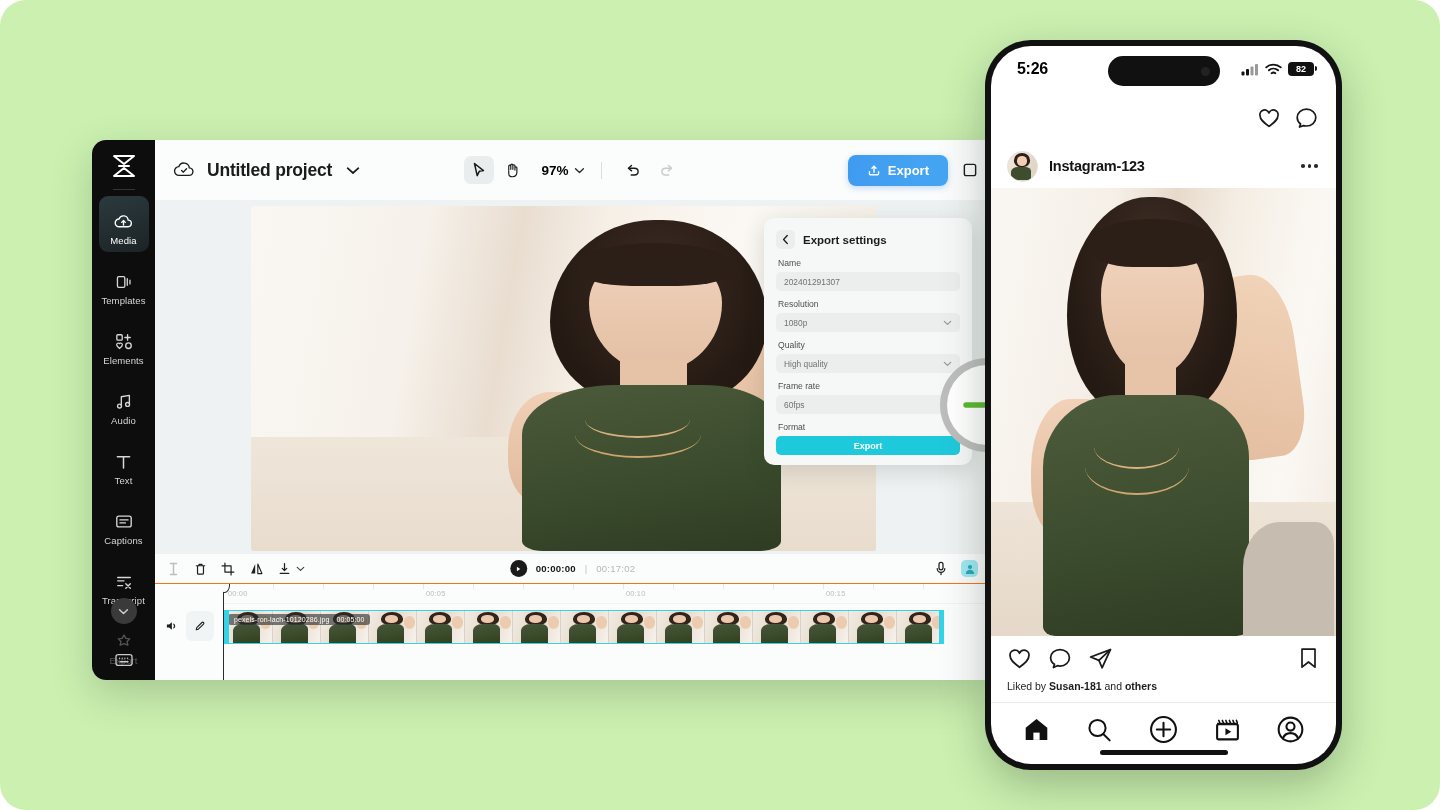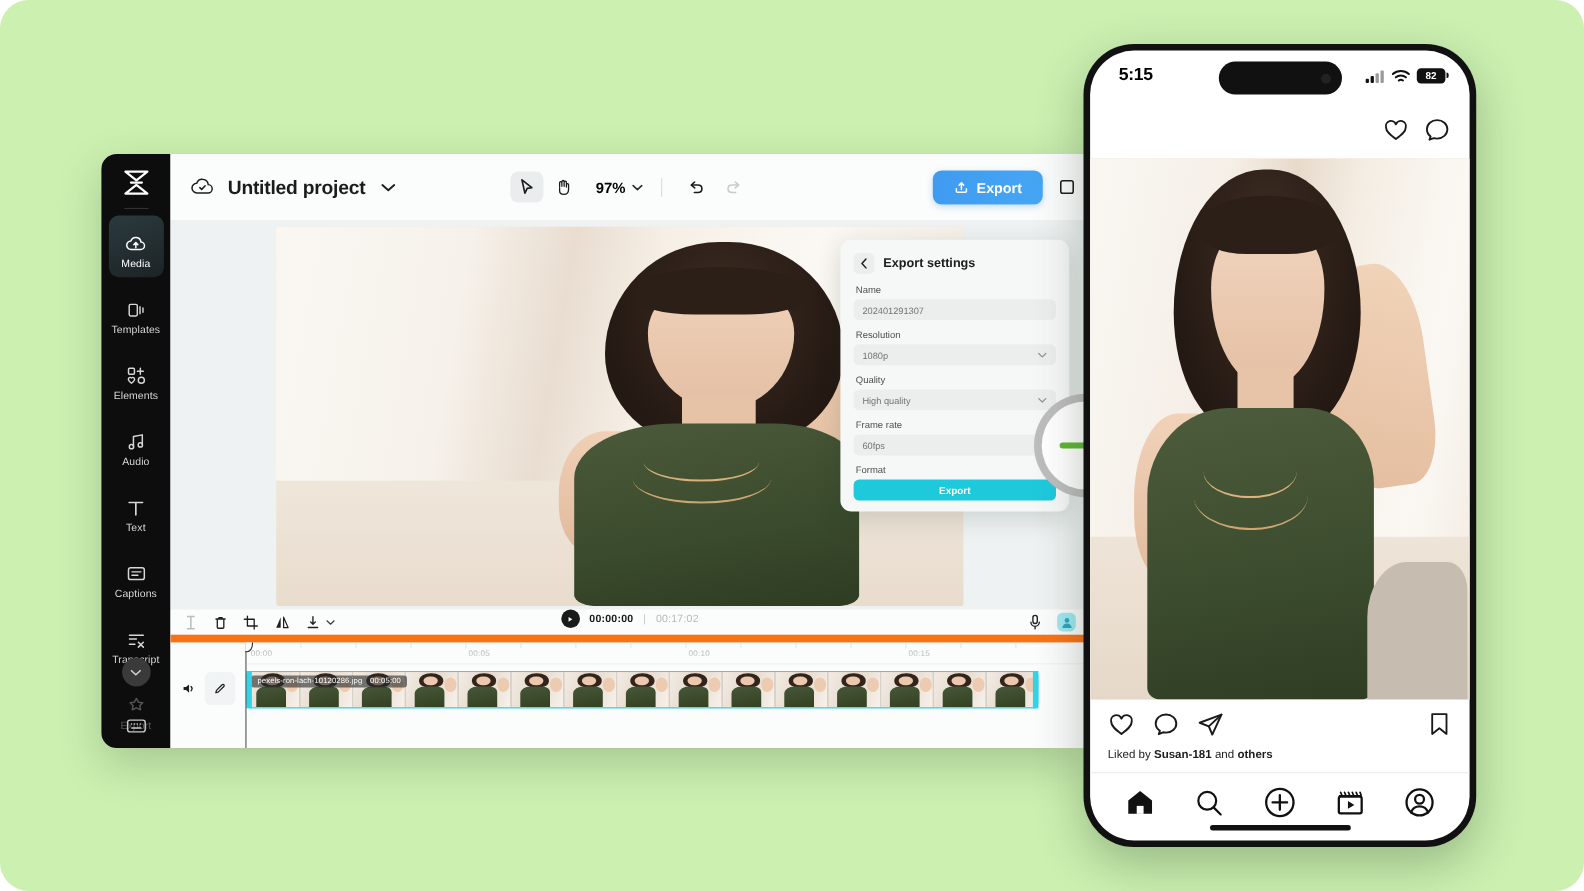--- a/index.html
+++ b/index.html
@@ -194,22 +194,22 @@
   .ep-export {
     height: 19px; background:#1fc9dc; border-radius: 5px;
     display:flex; align-items:center; justify-content:center;
     color:#fff; font-size: 9px; font-weight:700;
     margin-top: 2px; cursor:pointer;
   }
 
   
   .timeline { height: 126px; flex: 0 0 126px; background:#fbfcfc; display:flex; flex-direction:column; }
   .tl-tools {
-    height: 30px; display:flex; gap: 14px;
-    padding-left: 12px; border-bottom: 7px solid #f97316;
+    height: 30px; display:flex; align-items:center; gap: 14px;
+    padding-left: 12px; border-bottom: 1px solid #f97316;
     position: relative;
   }
   .tl-ic { display:flex; align-items:center; cursor:pointer; }
   .tl-center {
     position:absolute; left: 50%; transform: translateX(-50%);
     display:flex; align-items:center; gap:9px;
   }
   .play-btn { width:17px; height:17px; border-radius:50%; background:#1a1a1a; display:flex; align-items:center; justify-content:center; cursor:pointer; }
   .tc-cur { font-size: 9.6px; font-weight: 700; color:#161616; letter-spacing:.2px; }
   .tc-sep { font-size: 9.6px; color:#c2c8c7; }
@@ -880,21 +880,21 @@
           <path d="M5 19h40M31 5l15 14-15 14" fill="none" stroke="#5cb832" stroke-width="5.4" stroke-linecap="round" stroke-linejoin="round"></path>
         </svg>
       </span>
     </div>
   </div>
 
   <div class="phone">
     <div class="screen">
 
       <div class="statusbar">
-        <span class="sb-time">5:15</span>
+        <span class="sb-time">5:26</span>
         <div class="island">
             <div class="cam"></div>
           </div>
         <div class="sb-right">
           <span>
             <svg width="18" height="13" viewBox="0 0 18 13">
               <rect x="0.5" y="8.5" width="3" height="4" rx="1" fill="#111"></rect>
               <rect x="5" y="6" width="3" height="6.5" rx="1" fill="#111"></rect>
               <rect x="9.5" y="3.5" width="3" height="9" rx="1" fill="#9a9a9a"></rect>
               <rect x="14" y="1" width="3" height="11.5" rx="1" fill="#9a9a9a"></rect>
@@ -921,20 +921,34 @@
             </svg>
           </span>
           <span>
             <svg width="23" height="22" viewBox="0 0 23 22">
               <path d="M11.5 2.2c5.2 0 9.3 3.7 9.3 8.4s-4.1 8.4-9.3 8.4a10.7 10.7 0 0 1-3-.4l-4 1.4 1.1-3A8 8 0 0 1 2.2 10.6c0-4.7 4.1-8.4 9.3-8.4Z" fill="none" stroke="#1a1a1a" stroke-width="1.7" stroke-linejoin="round"></path>
             </svg>
           </span>
         </div>
       </div>
 
+      <div class="post-head">
+        <div class="avatar">
+          <div class="a-bg"></div>
+            <div class="a-h"></div>
+            <div class="a-f"></div>
+            <div class="a-d"></div>
+        </div>
+        <span class="post-user">Instagram-123</span>
+        <span class="post-more">
+            <i></i>
+            <i></i>
+            <i></i>
+          </span>
+      </div>
 
       <div class="post-media">
         <div class="m-wall"></div>
         <div class="m-floor"></div>
         <div class="pfig">
           <div class="p-arm"></div>
           <div class="p-hair"></div>
           <div class="p-face"></div>
           <div class="p-bang"></div>
           <div class="p-neck"></div>

